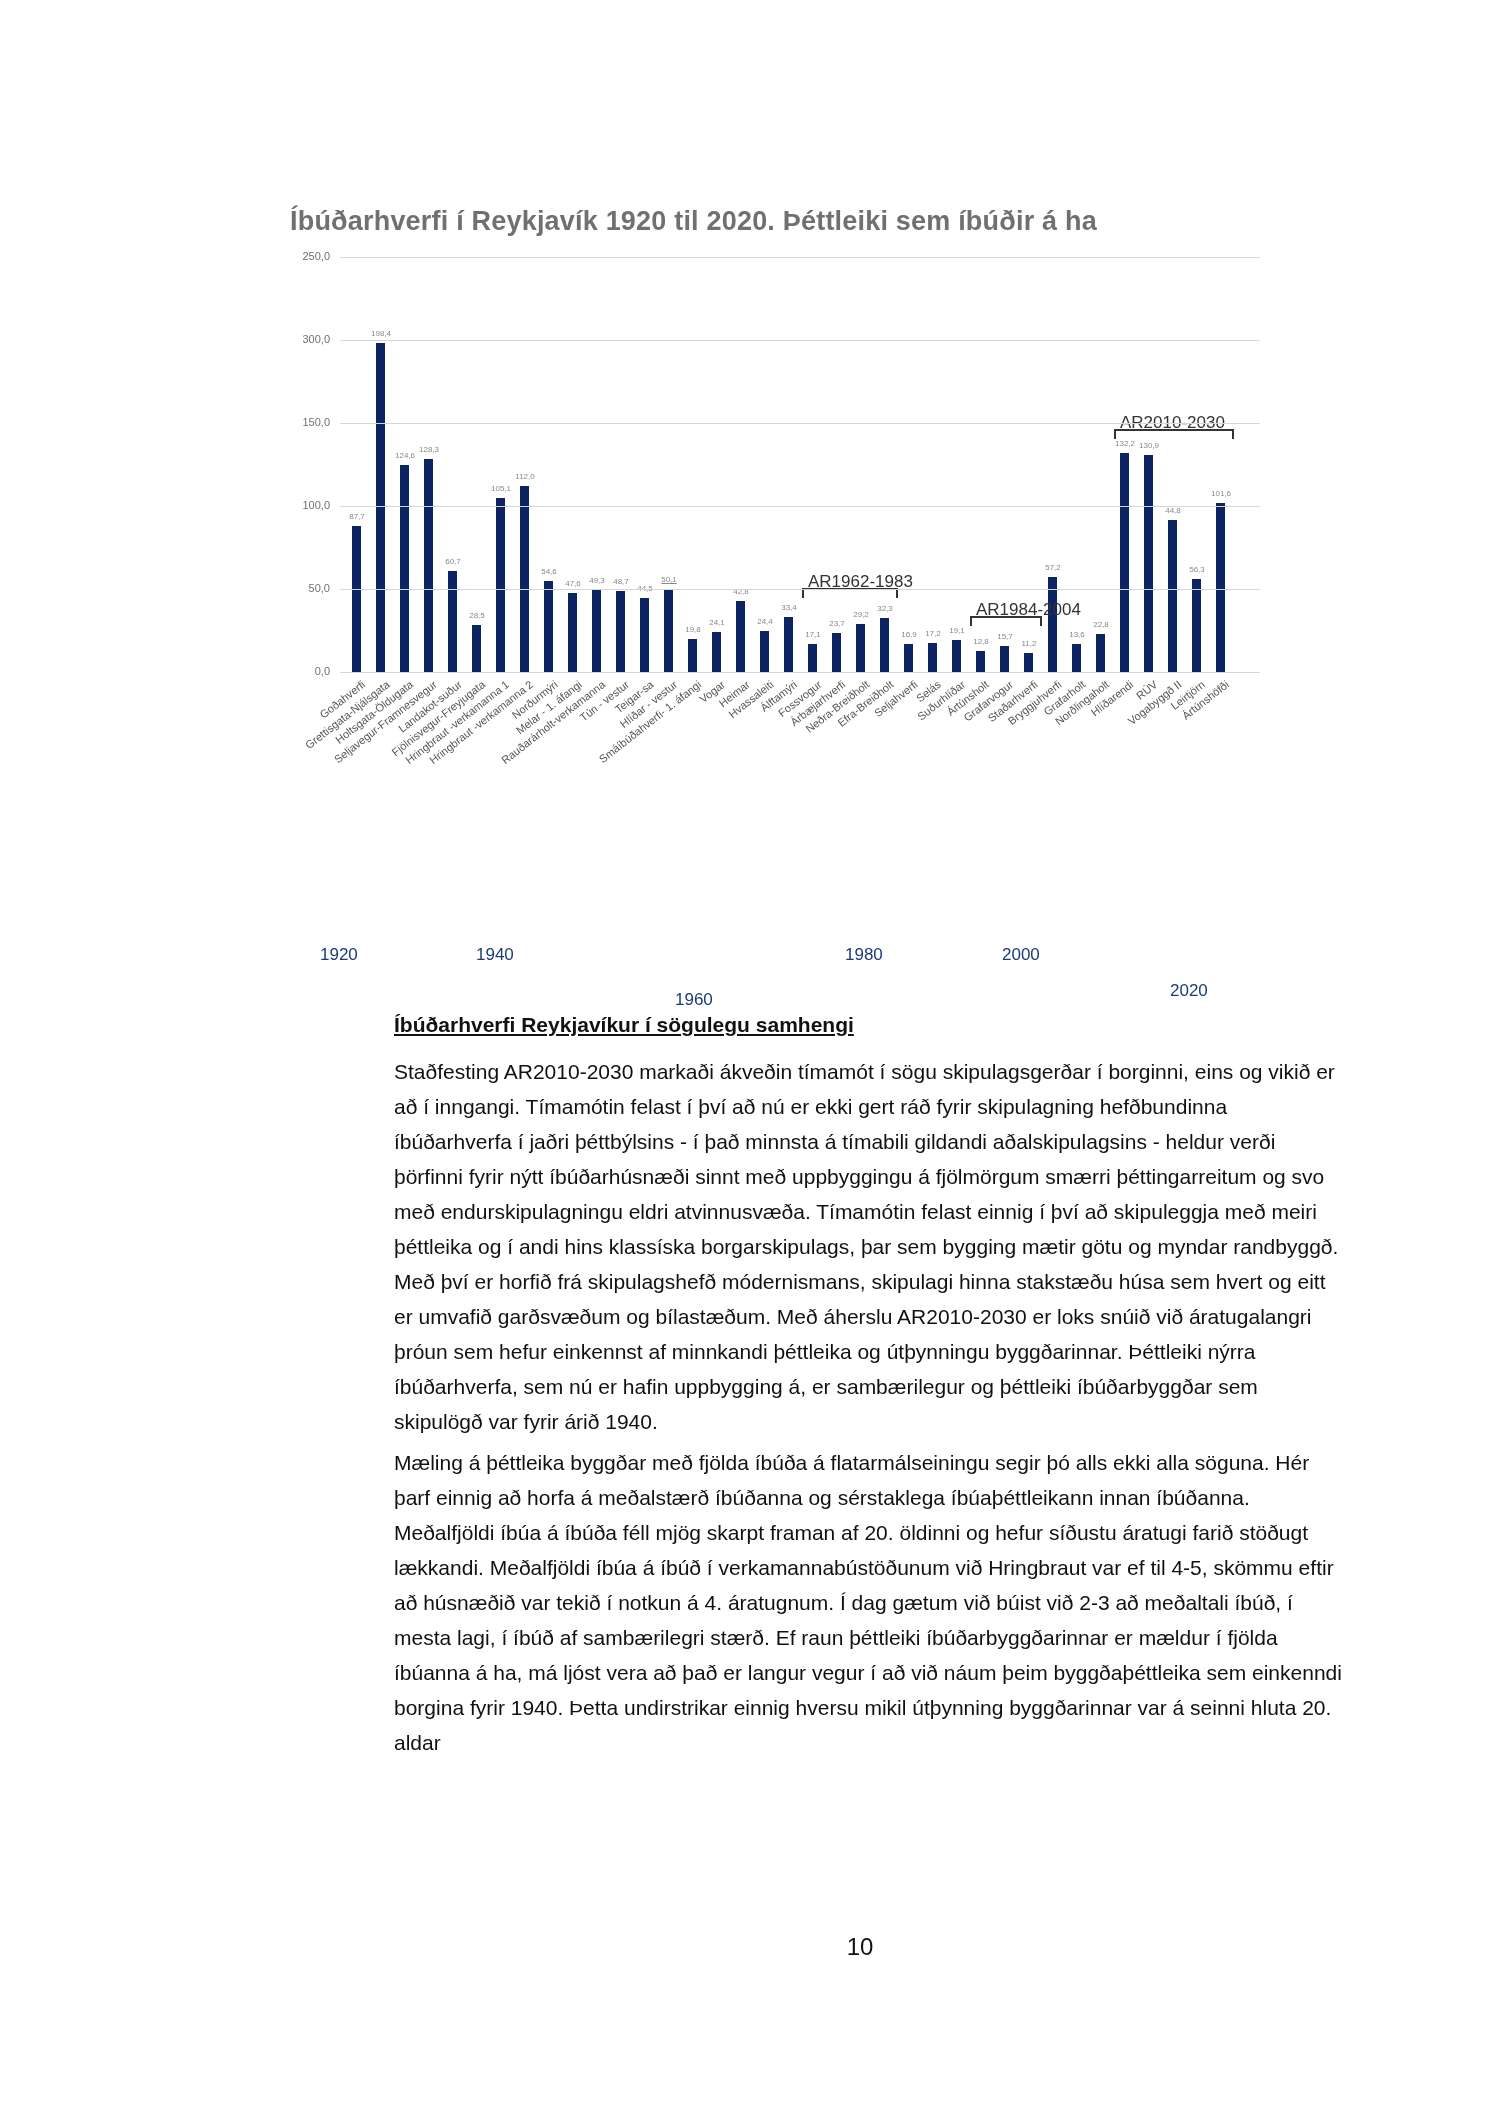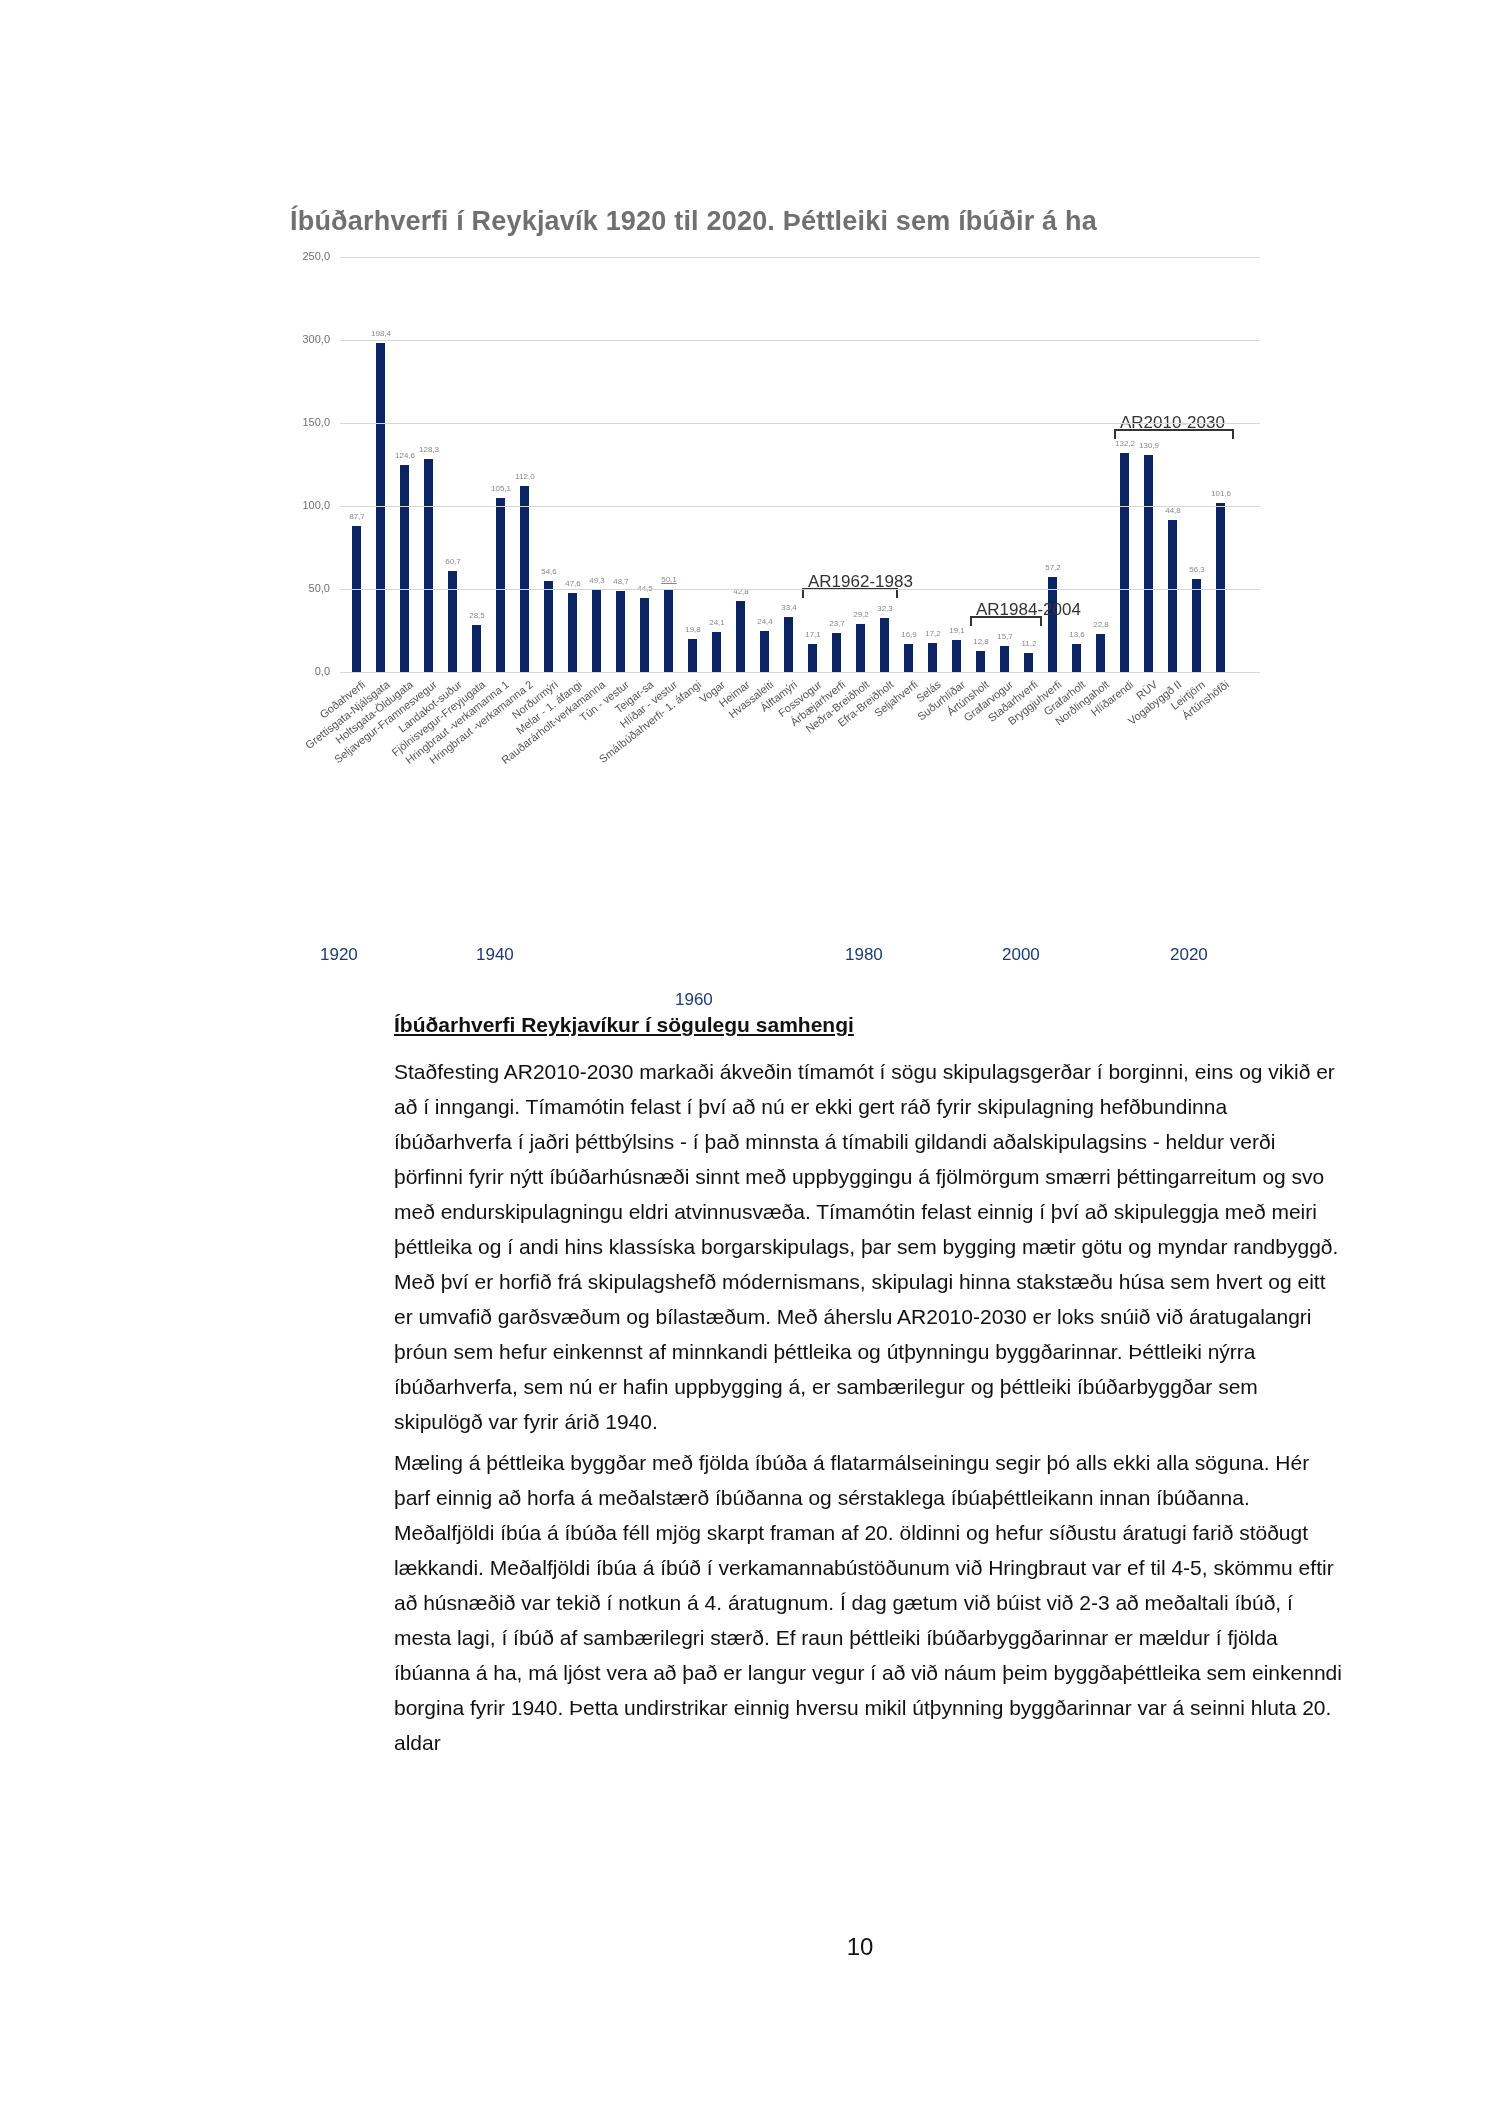--- a/index.html
+++ b/index.html
@@ -160,21 +160,21 @@
       <div class="xlabel" style="right: 104px; top: 478px;">Vogabyggð II</div>
       <div class="xlabel" style="right: 80px; top: 478px;">Leirtjörn</div>
       <div class="xlabel" style="right: 56px; top: 478px;">Ártúnshöfði</div>
     </div>
   <div id="decades">
       <div class="decade" style="left: 30px;">1920</div>
       <div class="decade" style="left: 186px;">1940</div>
       <div class="decade" style="left: 385px; margin-top: 45px;">1960</div>
       <div class="decade" style="left: 555px;">1980</div>
       <div class="decade" style="left: 712px;">2000</div>
-      <div class="decade" style="left: 880px;">2020</div>
+      <div class="decade" style="left: 880px; margin-top: 36px;">2020</div>
     </div>
 </div>
 
 <div class="text-block">
   <h2>Íbúðarhverfi Reykjavíkur í sögulegu samhengi</h2>
   <p>Staðfesting AR2010-2030 markaði ákveðin tímamót í sögu skipulagsgerðar í borginni, eins og vikið er að í inngangi. Tímamótin felast í því að nú er ekki gert ráð fyrir skipulagning hefðbundinna íbúðarhverfa í jaðri þéttbýlsins - í það minnsta á tímabili gildandi aðalskipulagsins - heldur verði þörfinni fyrir nýtt íbúðarhúsnæði sinnt með uppbyggingu á fjölmörgum smærri þéttingarreitum og svo með endurskipulagningu eldri atvinnusvæða. Tímamótin felast einnig í því að skipuleggja með meiri þéttleika og í andi hins klassíska borgarskipulags, þar sem bygging mætir götu og myndar randbyggð. Með því er horfið frá skipulagshefð módernismans, skipulagi hinna stakstæðu húsa sem hvert og eitt er umvafið garðsvæðum og bílastæðum. Með áherslu AR2010-2030 er loks snúið við áratugalangri þróun sem hefur einkennst af minnkandi þéttleika og útþynningu byggðarinnar. Þéttleiki nýrra íbúðarhverfa, sem nú er hafin uppbygging á, er sambærilegur og þéttleiki íbúðarbyggðar sem skipulögð var fyrir árið 1940.</p>
   <p>Mæling á þéttleika byggðar með fjölda íbúða á flatarmálseiningu segir þó alls ekki alla söguna. Hér þarf einnig að horfa á meðalstærð íbúðanna og sérstaklega íbúaþéttleikann innan íbúðanna. Meðalfjöldi íbúa á íbúða féll mjög skarpt framan af 20. öldinni og hefur síðustu áratugi farið stöðugt lækkandi. Meðalfjöldi íbúa á íbúð í verkamannabústöðunum við Hringbraut var ef til 4-5, skömmu eftir að húsnæðið var tekið í notkun á 4. áratugnum. Í dag gætum við búist við 2-3 að meðaltali íbúð, í mesta lagi, í íbúð af sambærilegri stærð. Ef raun þéttleiki íbúðarbyggðarinnar er mældur í fjölda íbúanna á ha, má ljóst vera að það er langur vegur í að við náum þeim byggðaþéttleika sem einkenndi borgina fyrir 1940. Þetta undirstrikar einnig hversu mikil útþynning byggðarinnar var á seinni hluta 20. aldar</p>
 </div>
 
 <div class="page-number">10</div>

